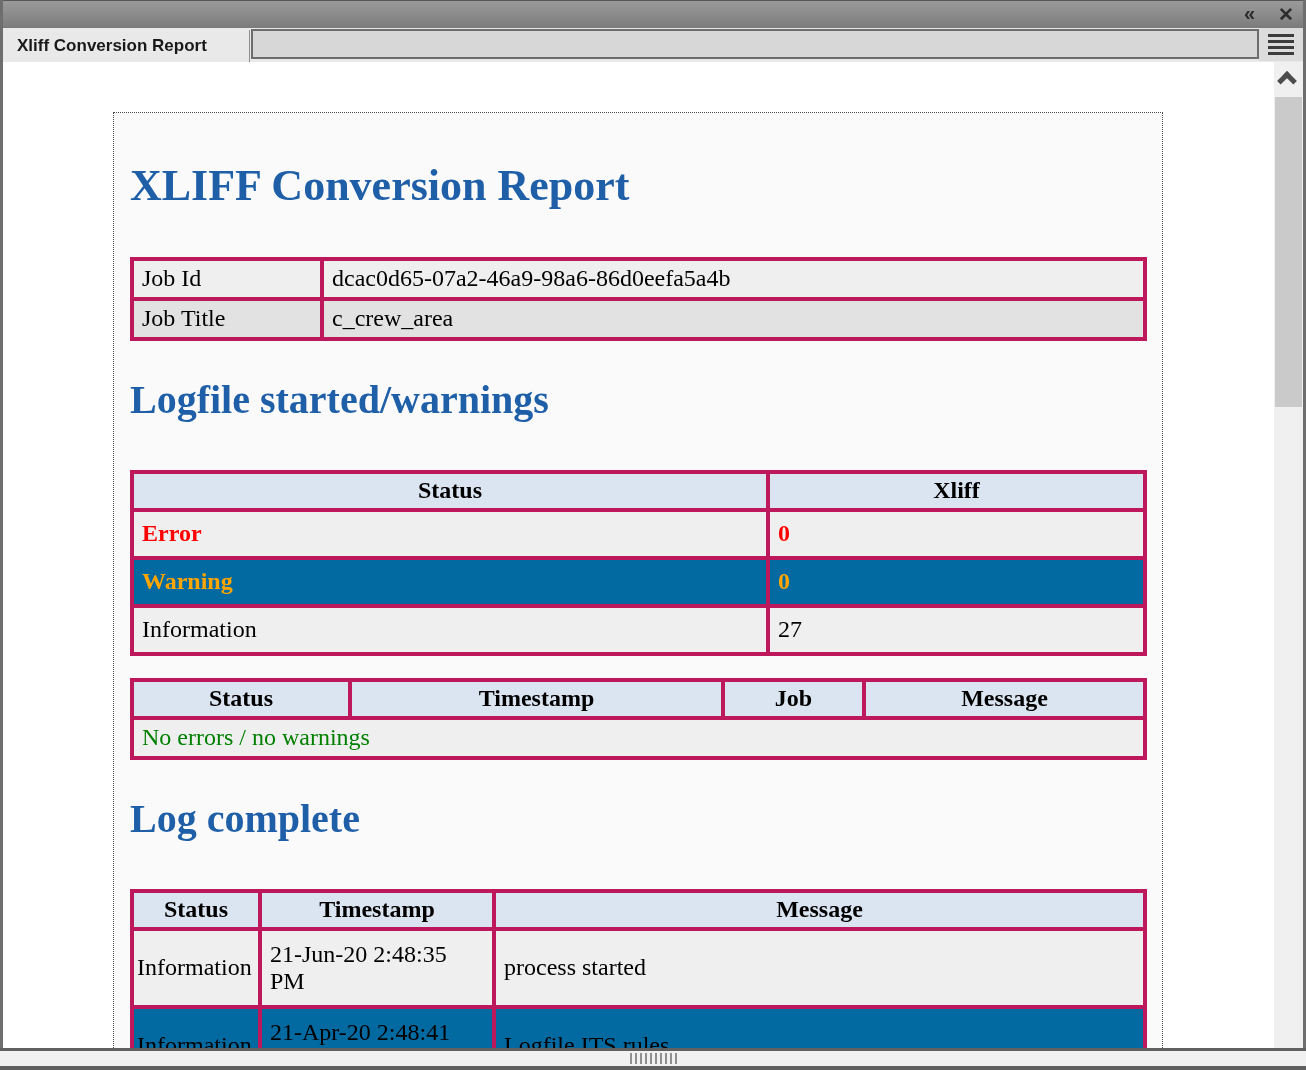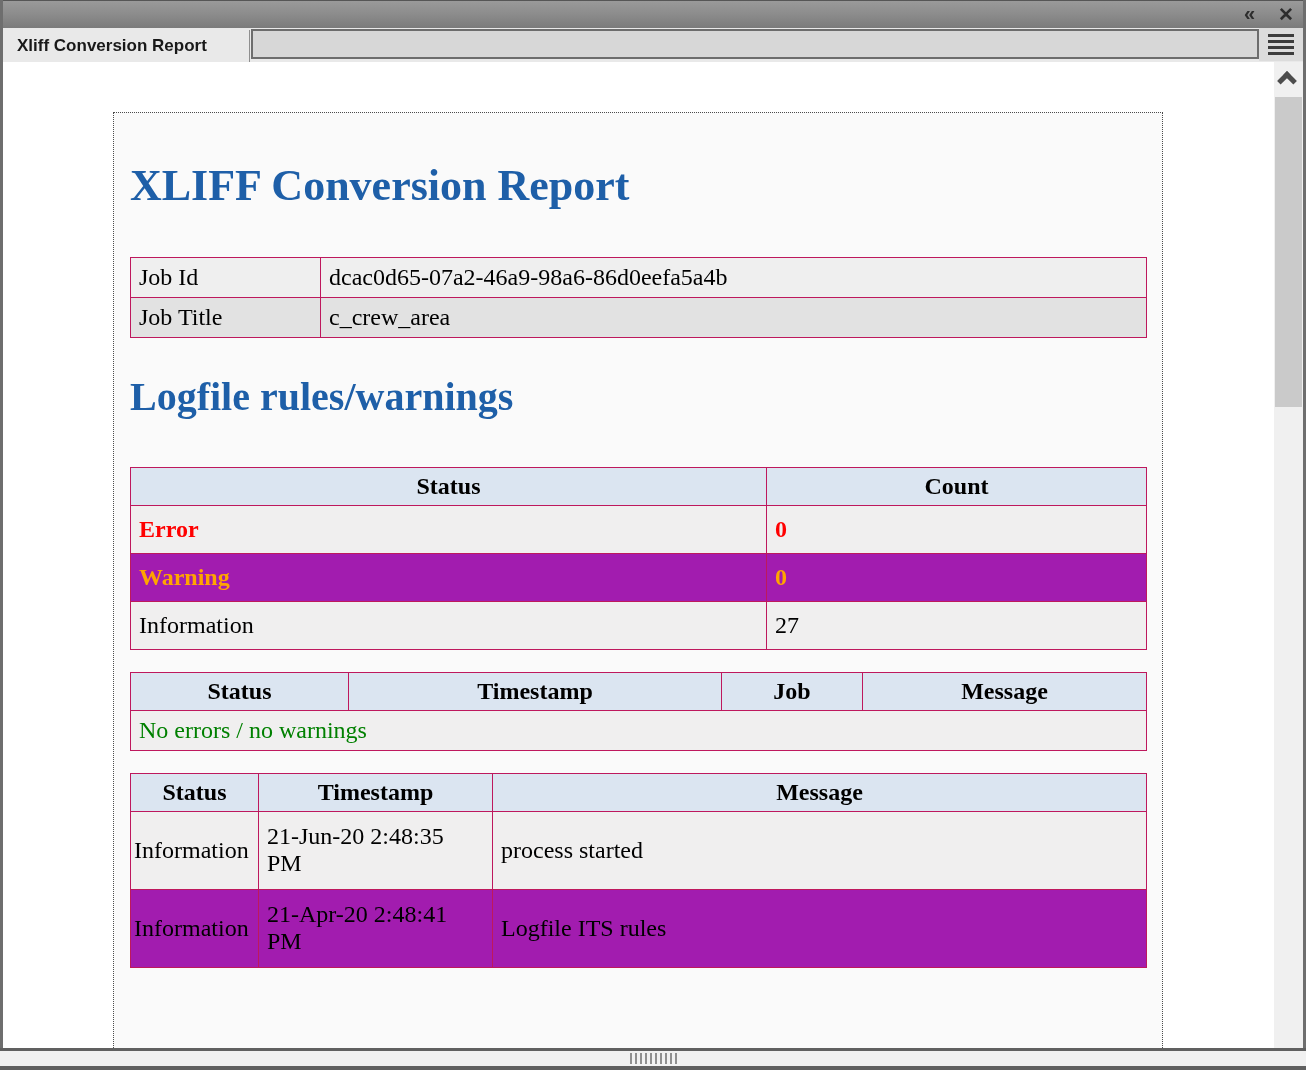--- a/index.html
+++ b/index.html
@@ -62,24 +62,24 @@
     color:#1e5fa8; margin:28px 0 45px 0;
   }
   .report h2 {
     font-size:40px; line-height:1.15; font-weight:bold;
     color:#1e5fa8; margin:36px 0 47px 0;
   }
   .report table {
     border-collapse:collapse; table-layout:fixed; width:100%;
     font-size:24px; margin:22px 0;
   }
-  .report th, .report td { border:1px solid #be185d; padding:0 8px; }
+  .report th, .report td { border:4px solid #be185d; padding:0 8px; }
   .report th { background:#dbe5f1; font-weight:bold; text-align:center; height:38px; }
   .t-light { background:#f0efef; }
-  .t-dark  { background:#a21caf;margin-left:20px; }
+  .t-dark  { background:#0369a1;margin-left:20px; }
   .job-table td { height:40px; background:#eaeaea; }
   .job-table tr:first-child td { background:#efefef; }
   .job-table tr:last-child td  { background:#e2e2e2;margin-top:19px; }
   .summary-table td { height:48px; }
   .detail-table td { height:40px; }
   .log-table td { height:78px; vertical-align:middle; }
   .log-table td:first-child { padding:0 3px; }
   .error-text   { color:#ff0000; font-weight:bold; }
   .warning-text { color:#ffa500; font-weight:bold; }
   .success-text { color:#008000; font-weight:normal; }
@@ -145,31 +145,31 @@
           <td>Job Id</td>
           <td>dcac0d65-07a2-46a9-98a6-86d0eefa5a4b</td>
         </tr>
         <tr>
           <td>Job Title</td>
           <td>c_crew_area</td>
         </tr>
       </tbody>
         </table>
 
-      <h2>Logfile rules/warnings</h2>
+      <h2>Logfile started/warnings</h2>
 
       <table class="summary-table">
         <colgroup>
             <col style="width:636px">
             <col>
           </colgroup>
         <tbody>
             <tr>
           <th>Status</th>
-          <th>Count</th>
+          <th>Xliff</th>
         </tr>
         <tr class="t-light">
           <td class="error-text">Error</td>
           <td class="error-text">0</td>
         </tr>
         <tr class="t-dark">
           <td class="warning-text">Warning</td>
           <td class="warning-text">0</td>
         </tr>
         <tr class="t-light">
@@ -192,20 +192,21 @@
           <th>Timestamp</th>
           <th>Job</th>
           <th>Message</th>
         </tr>
         <tr class="t-light">
           <td colspan="4" class="success-text">No errors / no warnings</td>
         </tr>
       </tbody>
         </table>
 
+      <h2>Log complete</h2>
 
       <table class="log-table">
         <colgroup>
             <col style="width:128px">
             <col style="width:234px">
             <col>
           </colgroup>
         <tbody>
             <tr>
           <th>Status</th>

